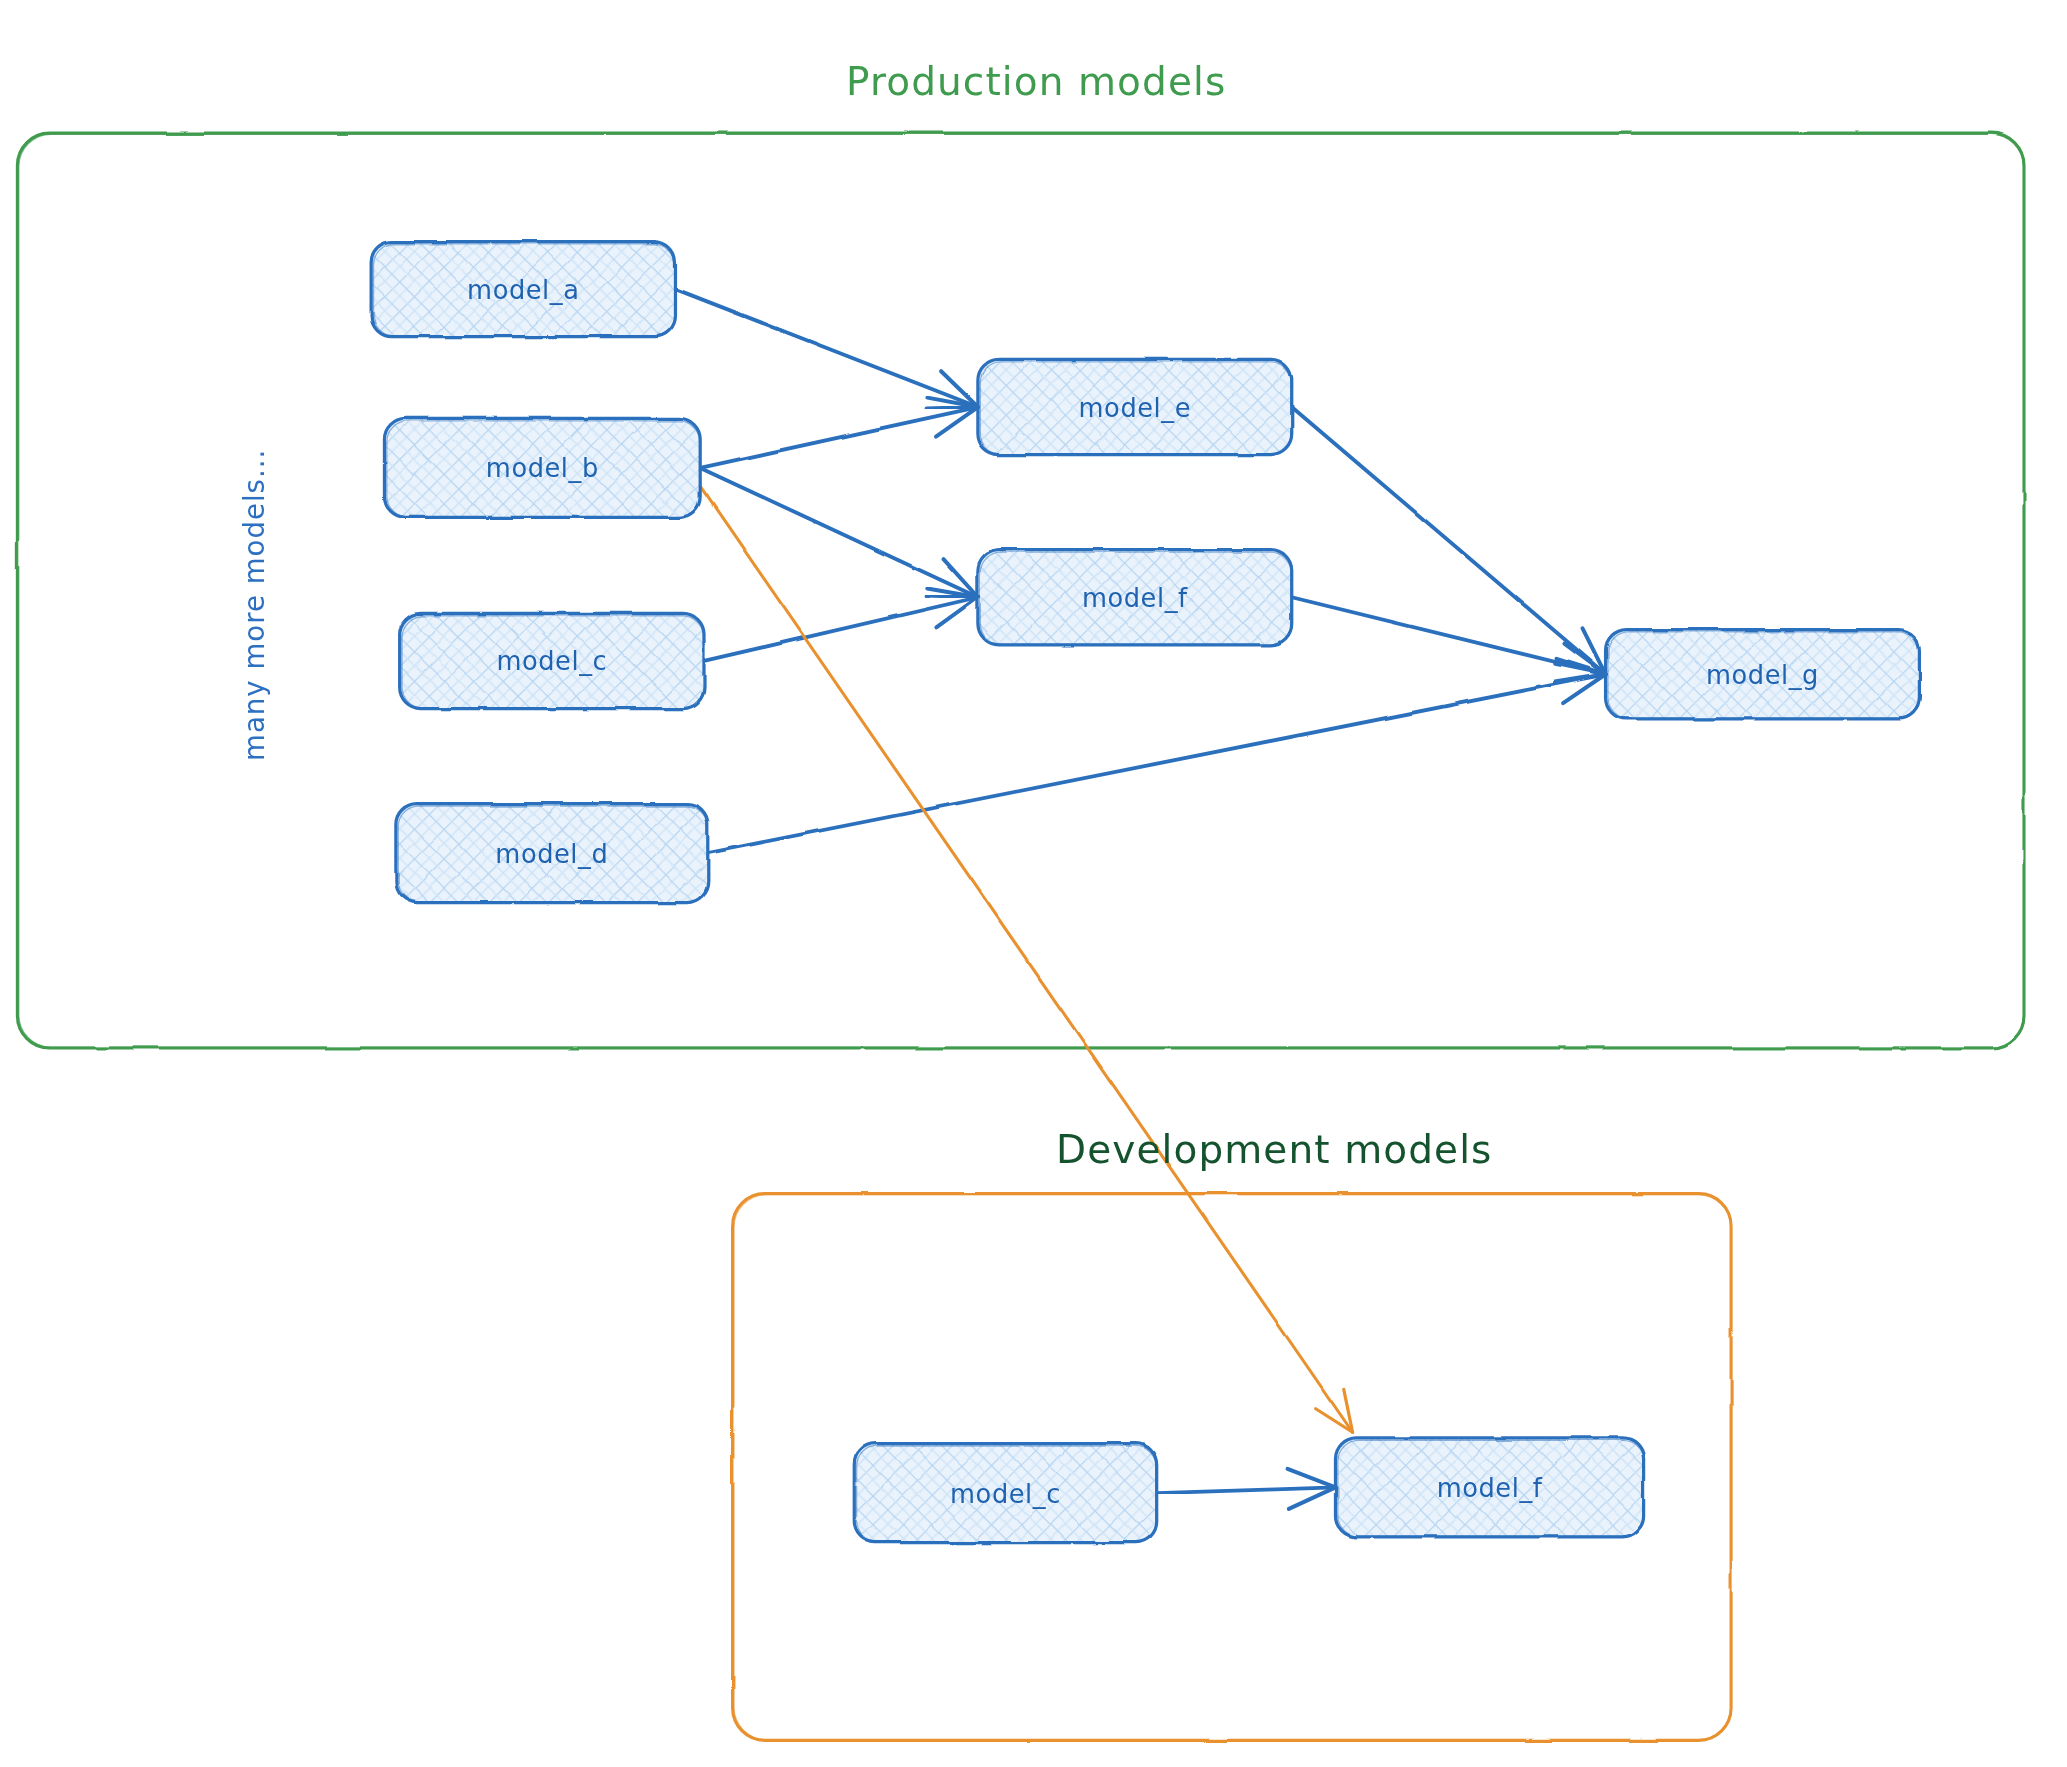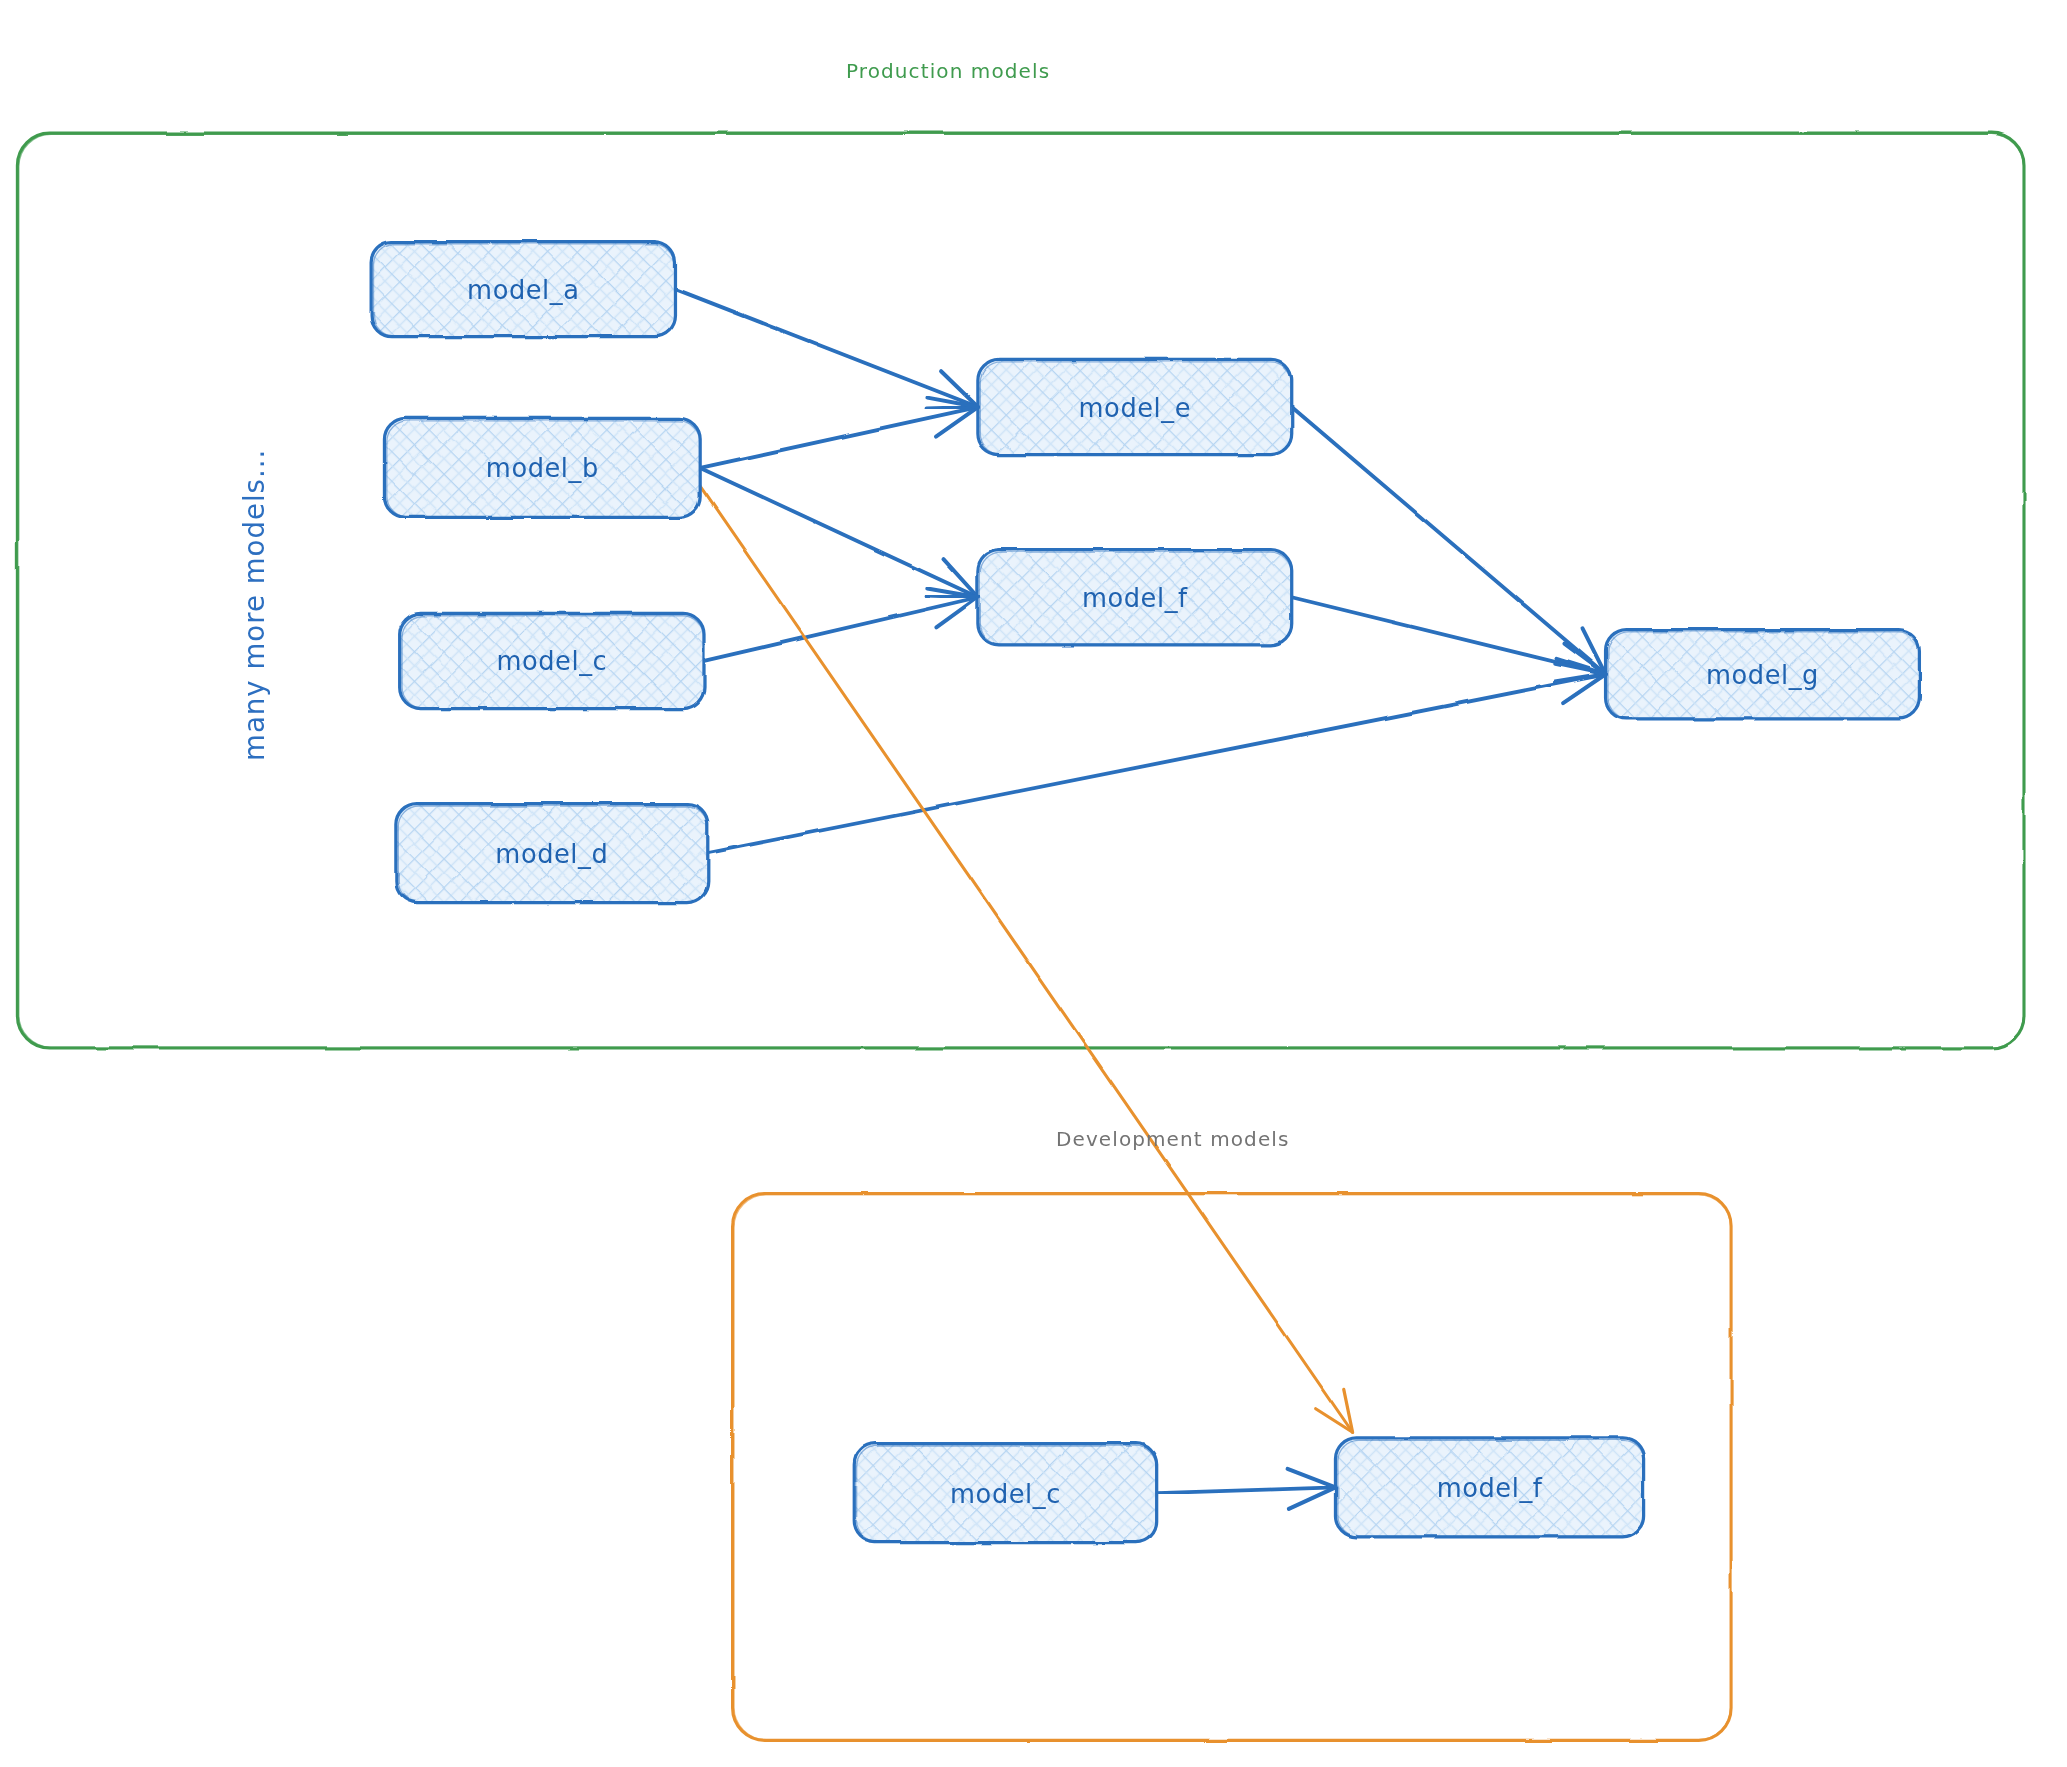--- a/index.html
+++ b/index.html
@@ -21,21 +21,21 @@
     position: absolute;
     top: 0;
     left: 0;
     width: 2068px;
     height: 1767px;
   }
   .grp-title {
     position: absolute;
     white-space: nowrap;
     font-family: "DejaVu Sans", sans-serif;
-    font-size: 20px;
+    font-size: 39px;
     letter-spacing: 1.1px;
     font-weight: 400;
     text-align: center;
   }
   .node-label {
     font-family: "DejaVu Sans", sans-serif;
     font-size: 27px;
     fill: #1f62b0;
     letter-spacing: 0.6px;
   }
@@ -183,18 +183,18 @@
           <line x1="1353.6172335114038" y1="1544.5686634284825" x2="1404" y2="1564" stroke="#2a6fbd" stroke-width="4.2" stroke-linecap="round" filter="url(#rough2)"></line>
         </g>
         <g>
           <line x1="1383.1999976674763" y1="1481.2904913242664" x2="1422" y2="1506" stroke="#e8912d" stroke-width="3.4" stroke-linecap="round" filter="url(#rough2)"></line>
           <line x1="1412.6932946039171" y1="1460.9513015207929" x2="1422" y2="1506" stroke="#e8912d" stroke-width="3.4" stroke-linecap="round" filter="url(#rough2)"></line>
         </g>
       </g>
   </svg>
 
   <div class="grp-title" id="title-prod" style="left: 846px; top: 59px; color: rgb(63, 155, 78);">Production models</div>
-  <div class="grp-title" id="title-dev" style="left: 1056px; top: 1127px; color: #737373;">Development models</div>
+  <div class="grp-title" id="title-dev" style="left: 1056px; top: 1127px; color: #14532d;">Development models</div>
 
   <div class="side-note" id="sidenote" style="left: 238px; top: 761px; transform: rotate(-90deg);">many more models...</div>
 
 </div>
 
 
 </body></html>

